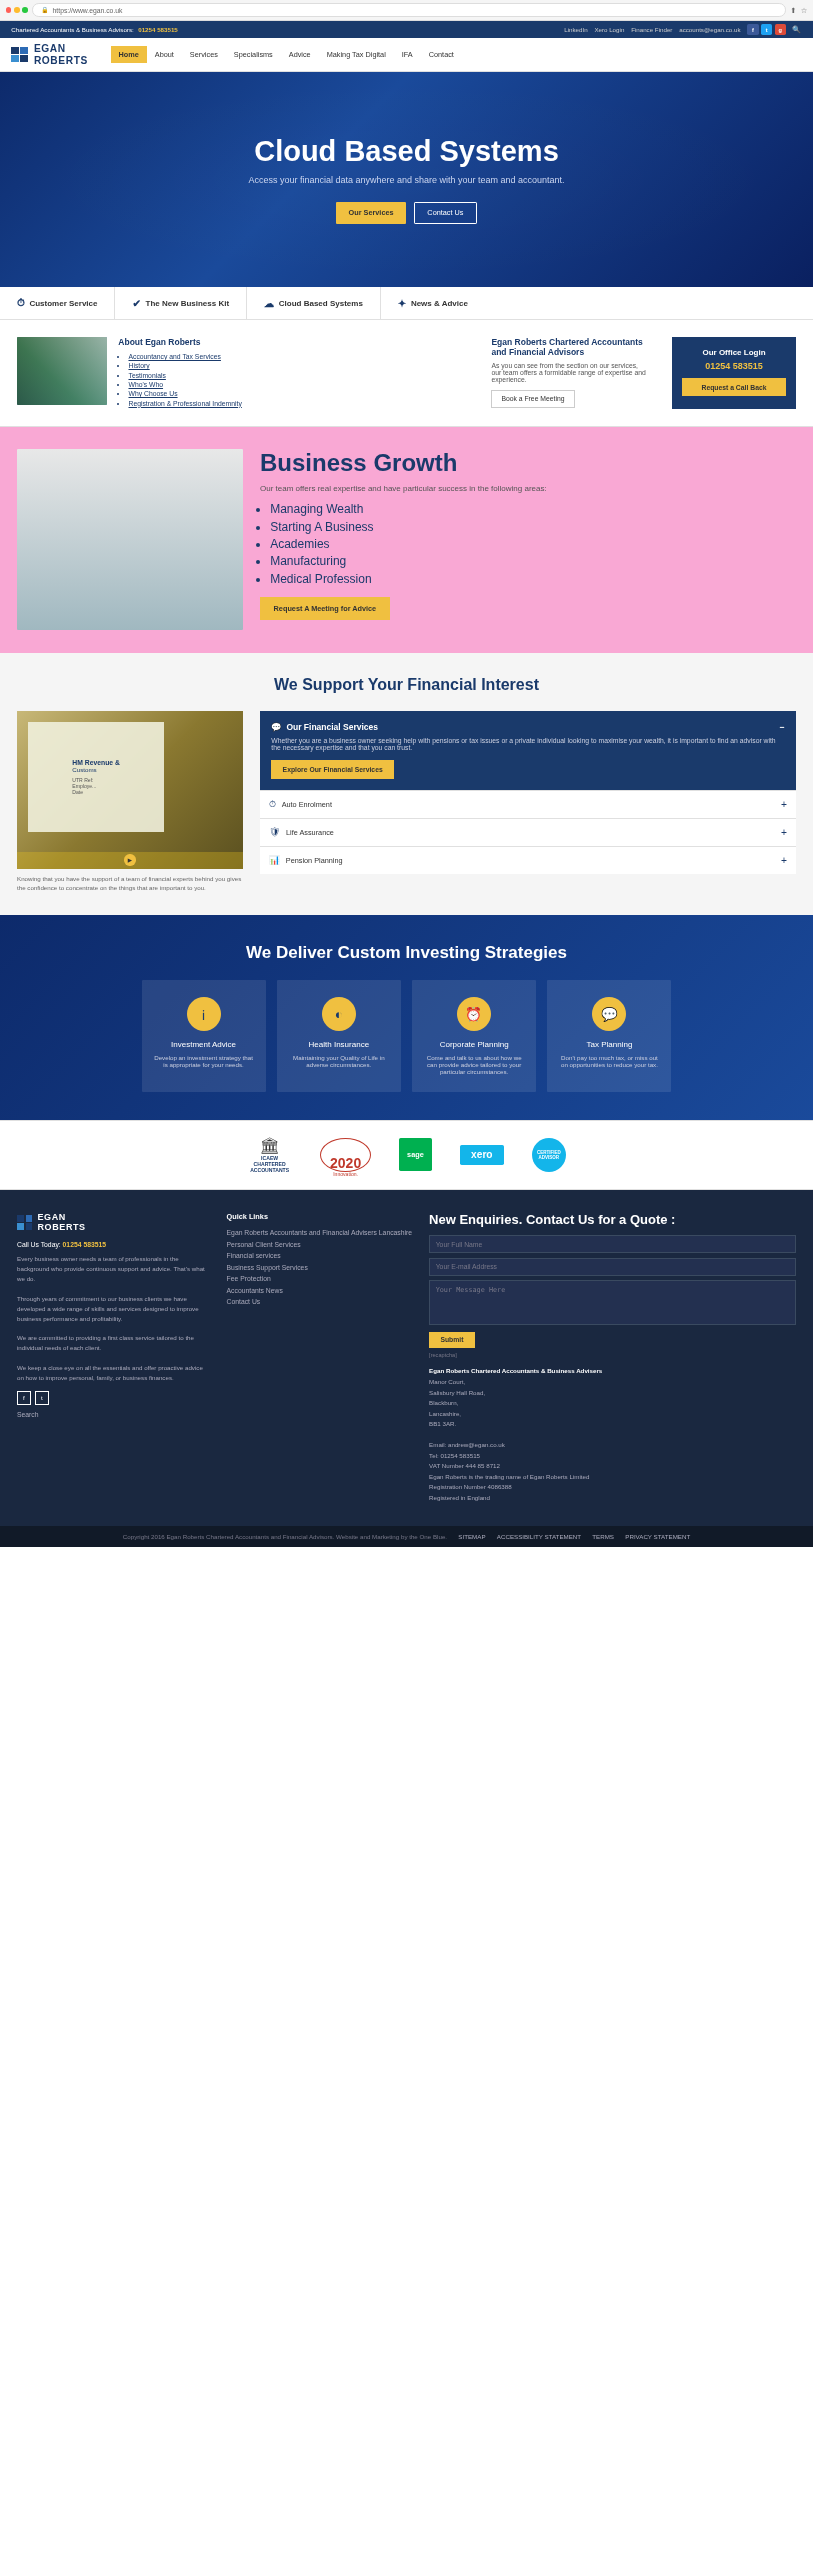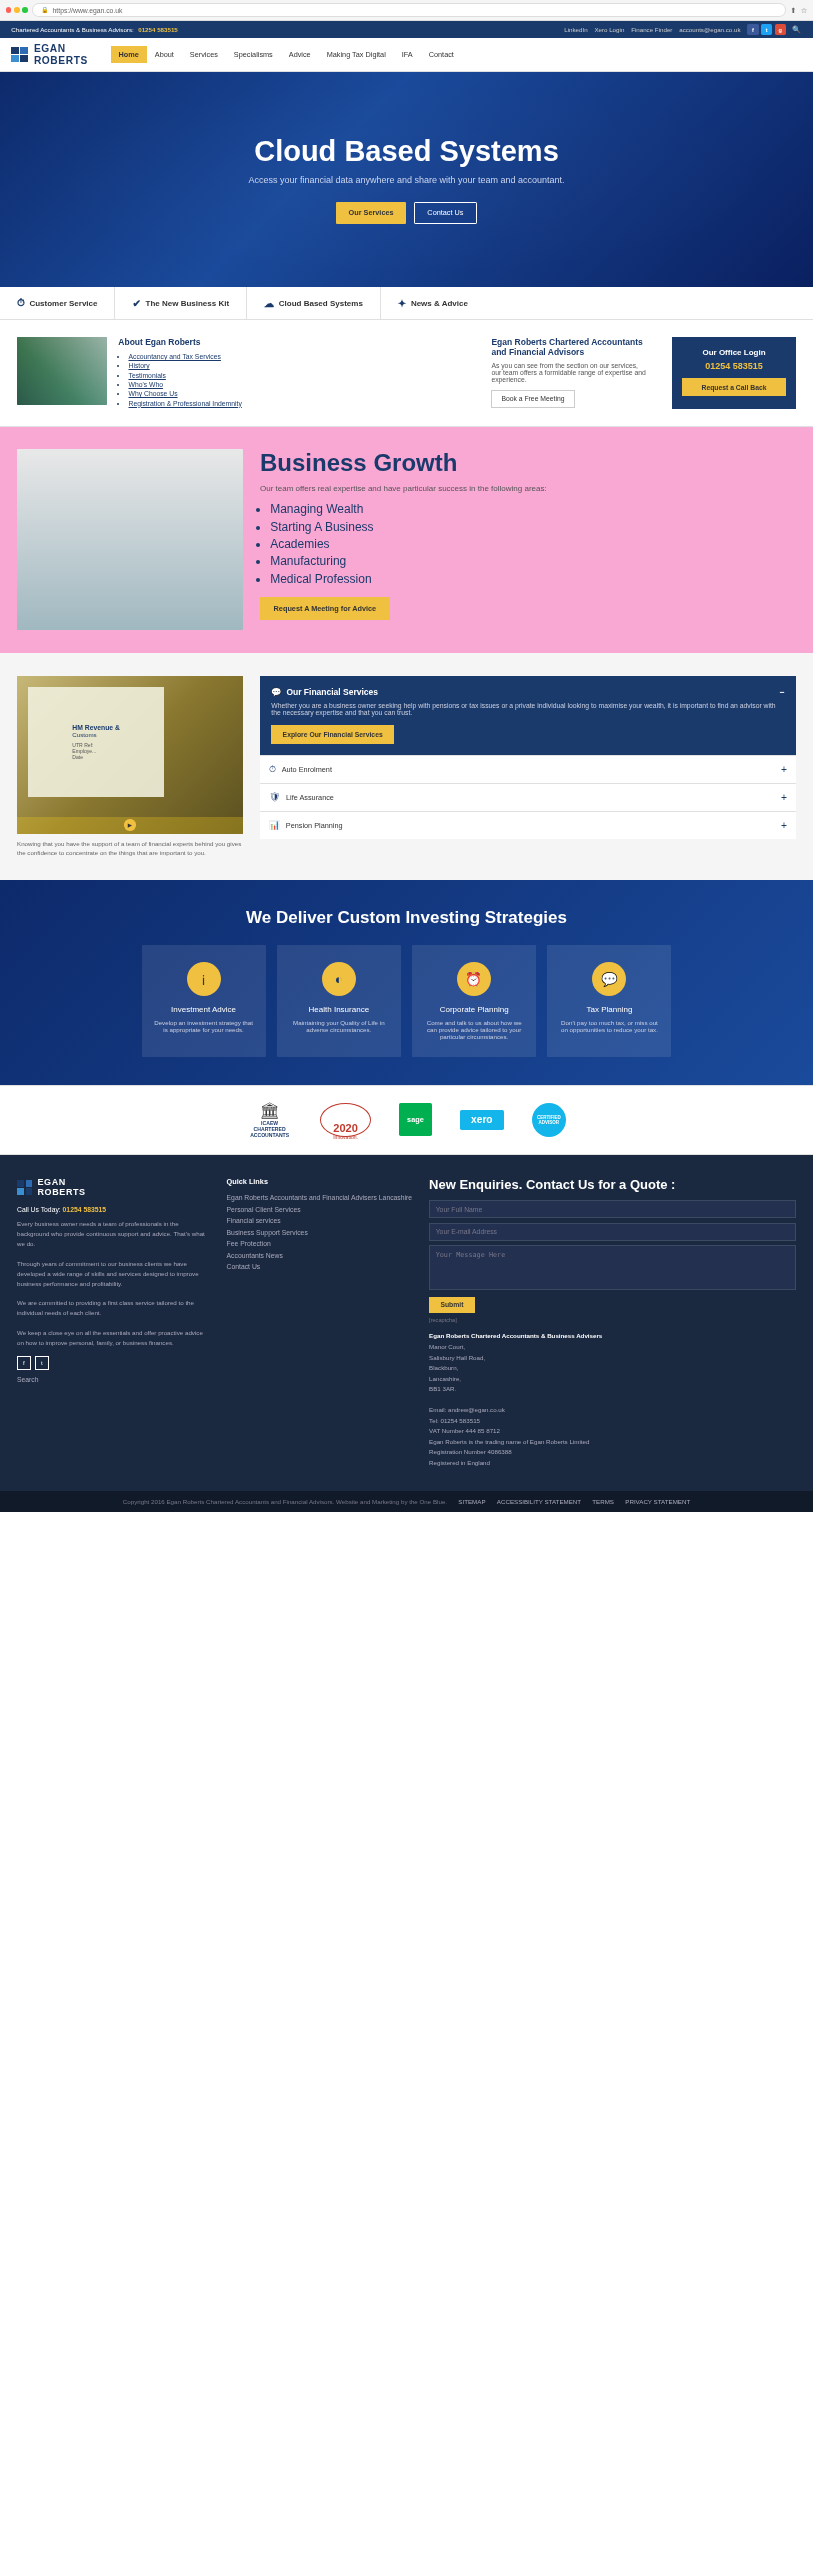--- a/index.html
+++ b/index.html
@@ -305,21 +305,21 @@
     .partner-logo { text-align: center; }
     .icaew-logo { width: 45px; height: 34px; display: flex; flex-direction: column; align-items: center; justify-content: center; }
     .icaew-figure { font-size: 16px; }
     .icaew-text { font-size: 5.1px; font-weight: bold; color: #1a3a6b; text-align: center; line-height: 1.2; }
     .innovation-logo {
       width: 51px; height: 34px;
       border: 1.1px solid #c0392b;
       border-radius: 50%;
       display: flex; flex-direction: column; align-items: center; justify-content: center;
     }
-    .inn-year { font-size: 11px; font-weight: bold; color: #c0392b; margin-top: 23px; }
+    .inn-year { font-size: 14px; font-weight: bold; color: #c0392b; margin-top: 23px; }
     .inn-sub { font-size: 5.1px; color: #c0392b; }
     .sage-logo {
       background: #00b050;
       color: #fff;
       padding: 12px 8px;
       font-size: 7.3px;
       font-weight: bold;
       border-radius: 1.7px;
     }
     .xero-logo {
@@ -563,20 +563,21 @@
       <li>Starting A Business</li>
       <li>Academies</li>
       <li>Manufacturing</li>
       <li>Medical Profession</li>
     </ul>
     <button class="btn-meeting">Request A Meeting for Advice</button>
   </div>
 </div>
 
 <div class="financial-section">
+  <h2>We Support Your Financial Interest</h2>
   <div class="financial-inner">
     <div style="width:226px;min-width:226px;">
       <div class="financial-img">
         <div style="width:100%;height:100%;background:linear-gradient(135deg,#c8b878 0%,#8a7830 50%,#5a5020 100%);"></div>
 
         <div style="position:absolute;top:11.3px;left:11.3px;width:60%;height:70%;background:rgba(240,240,220,0.9);display:flex;align-items:center;justify-content:center;font-size:5.6px;color:#333;padding:4.5px;">
           <div>
             <div style="color:#1a3a6b;font-weight:bold;font-size:6.8px;">HM Revenue &amp;</div>
             <div style="color:#1a3a6b;font-size:6.2px;">Customs</div>
             <div style="font-size:5.1px;color:#555;margin-top:3.4px;">UTR Ref:</div>

